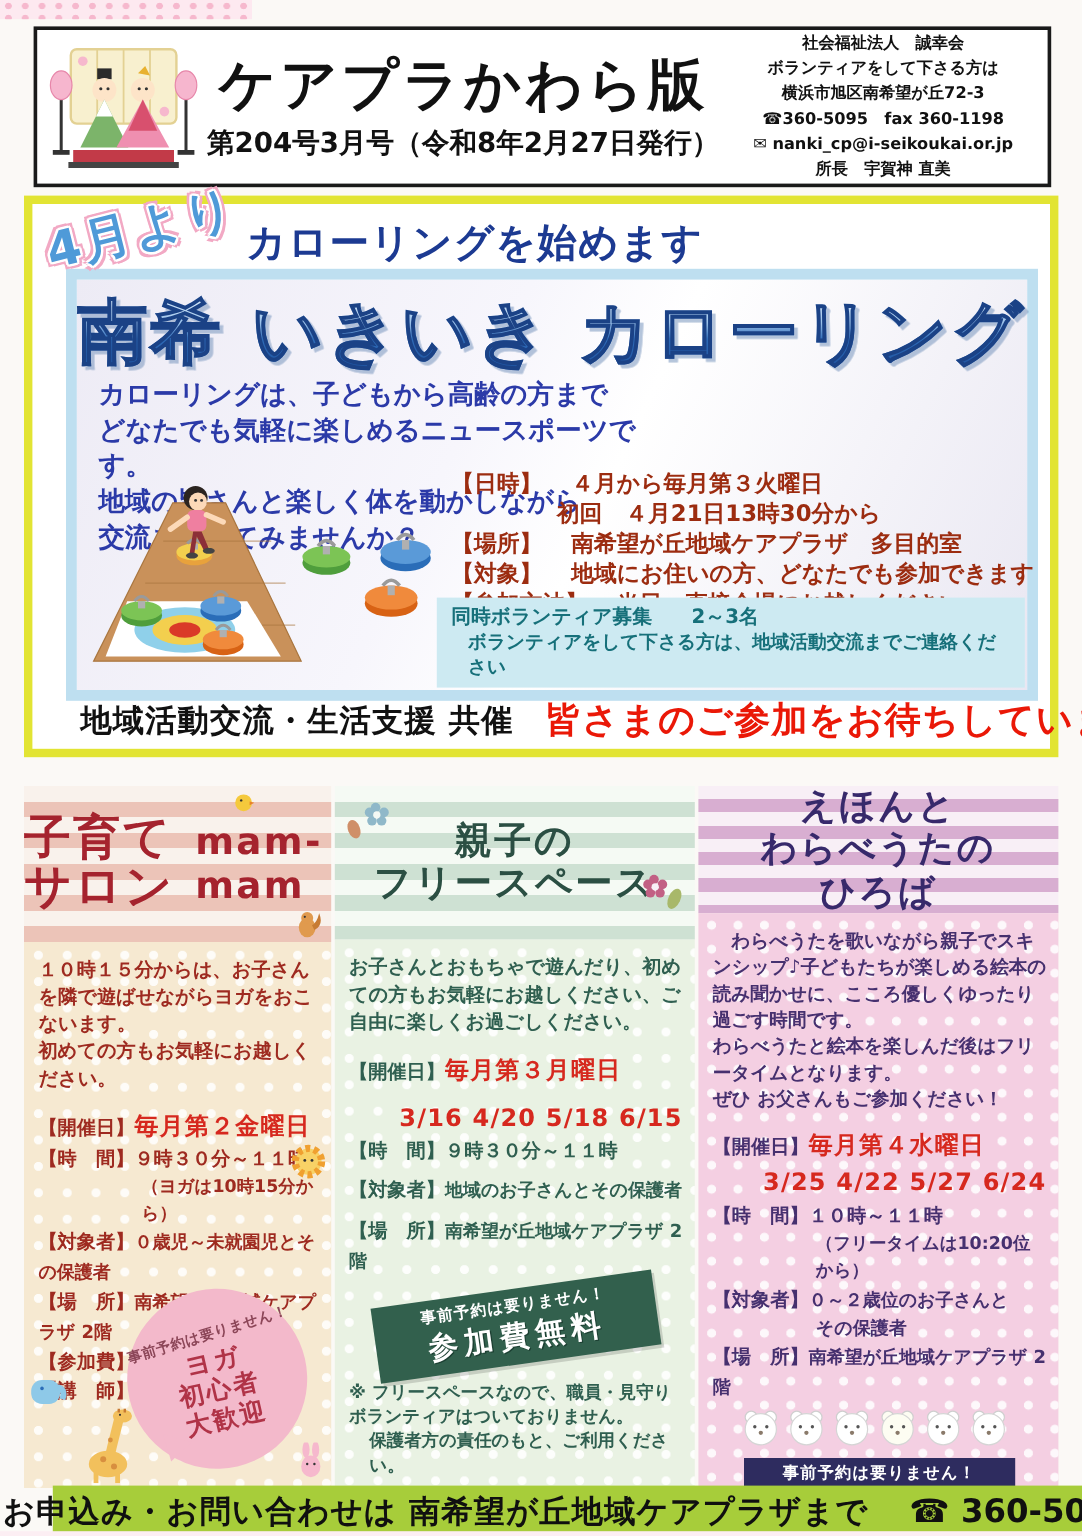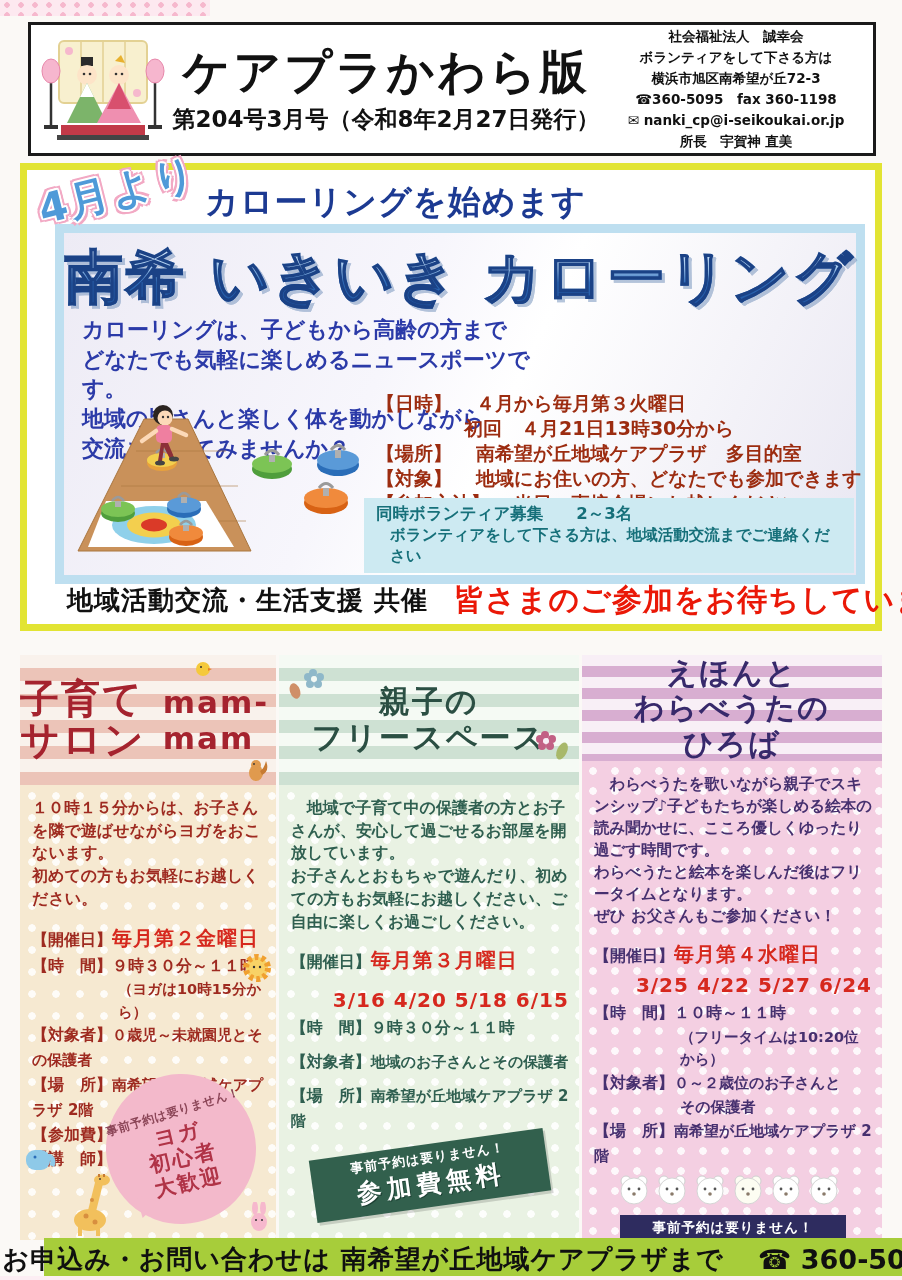--- a/index.html
+++ b/index.html
@@ -440,32 +440,35 @@
               <circle cx="21" cy="12" r="4"></circle>
               <circle cx="19" cy="19" r="4"></circle>
               <circle cx="11" cy="19" r="4"></circle>
               <circle cx="9" cy="12" r="4"></circle>
             </g>
             <circle cx="15" cy="14" r="3" fill="#f8eff6"></circle>
           <ellipse cx="31" cy="24" rx="5" ry="9" fill="#a8b86a" transform="rotate(25 31 24)"></ellipse>
         </svg>
       </div>
       <div class="col-body">
-        <div class="para">　地域で子育て中の保護者の方とお子さんが、安心して過ごせるお部屋を開放しています。</div>
         <div class="para">お子さんとおもちゃで遊んだり、初めての方もお気軽にお越しください、ご自由に楽しくお過ごしください。</div>
         <div class="rows">
           <div class="row"><span>【開催日】</span><span class="dates" style="padding-left:0">毎月第３月曜日</span></div>
           <div class="dates">3/16  4/20  5/18  6/15</div>
           <div class="row"><span>【時　間】</span><span>９時３０分～１１時</span></div>
           <div class="row"><span>【対象者】</span><span style="font-size:15px">地域のお子さんとその保護者</span></div>
           <div class="row"><span>【場　所】</span><span style="font-size:15px">南希望が丘地域ケアプラザ 2階</span></div>
         </div>
         <div class="ribbon">
           <div class="ribbon-top">事前予約は要りません！</div>
           <div class="ribbon-main">参加費無料</div>
+        </div>
+        <div class="fs-note">
+          <div>※ フリースペースなので、職員・見守りボランティアはついておりません。</div>
+          <div class="n2">保護者方の責任のもと、ご利用ください。</div>
         </div>
       </div>
     </div>
 
     <div class="col col3">
       <div class="col-header">
         <div class="col-title">
           <div>えほんと</div>
           <div>わらべうたの</div>
           <div>ひろば</div>

